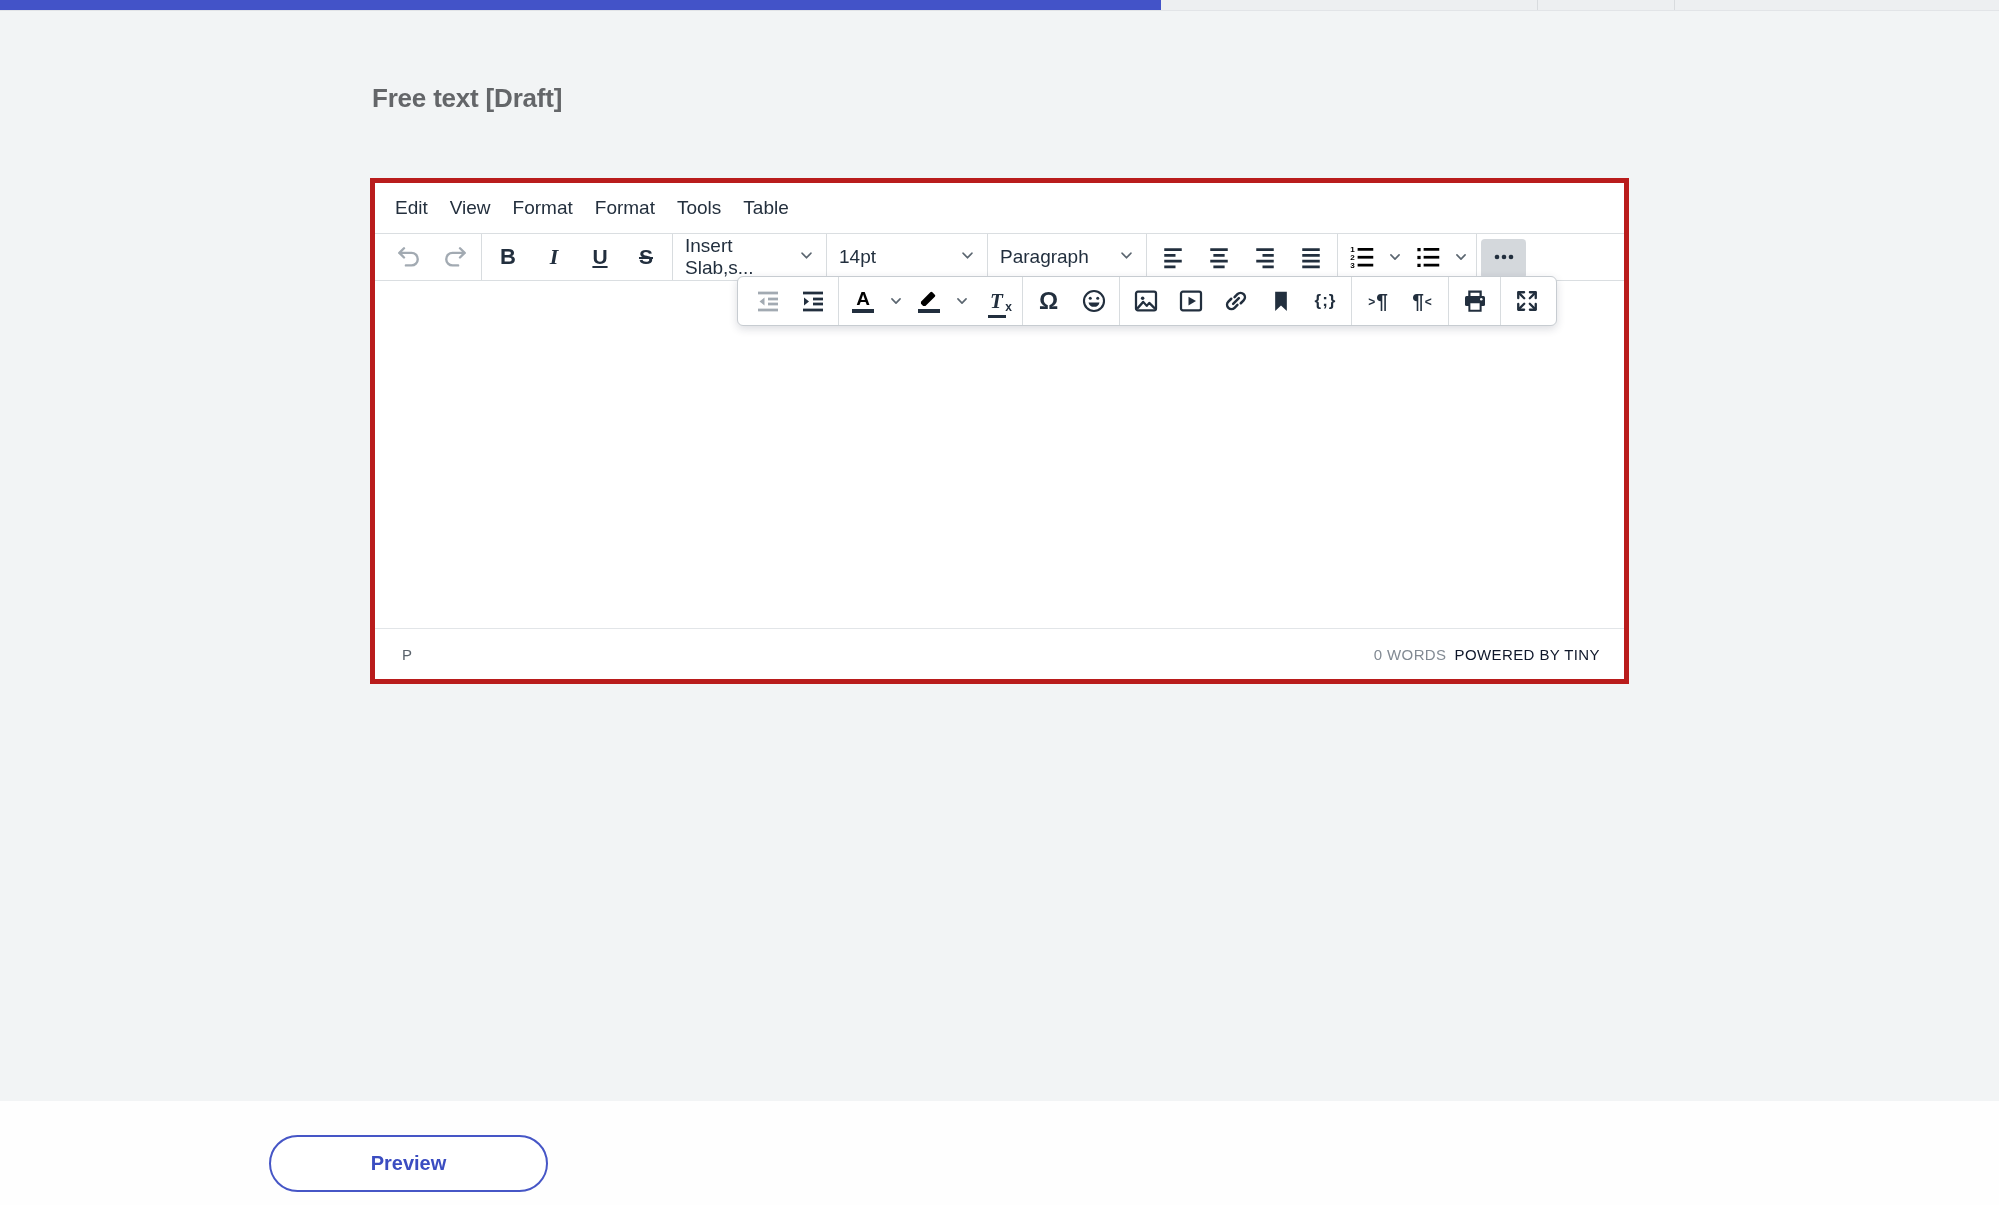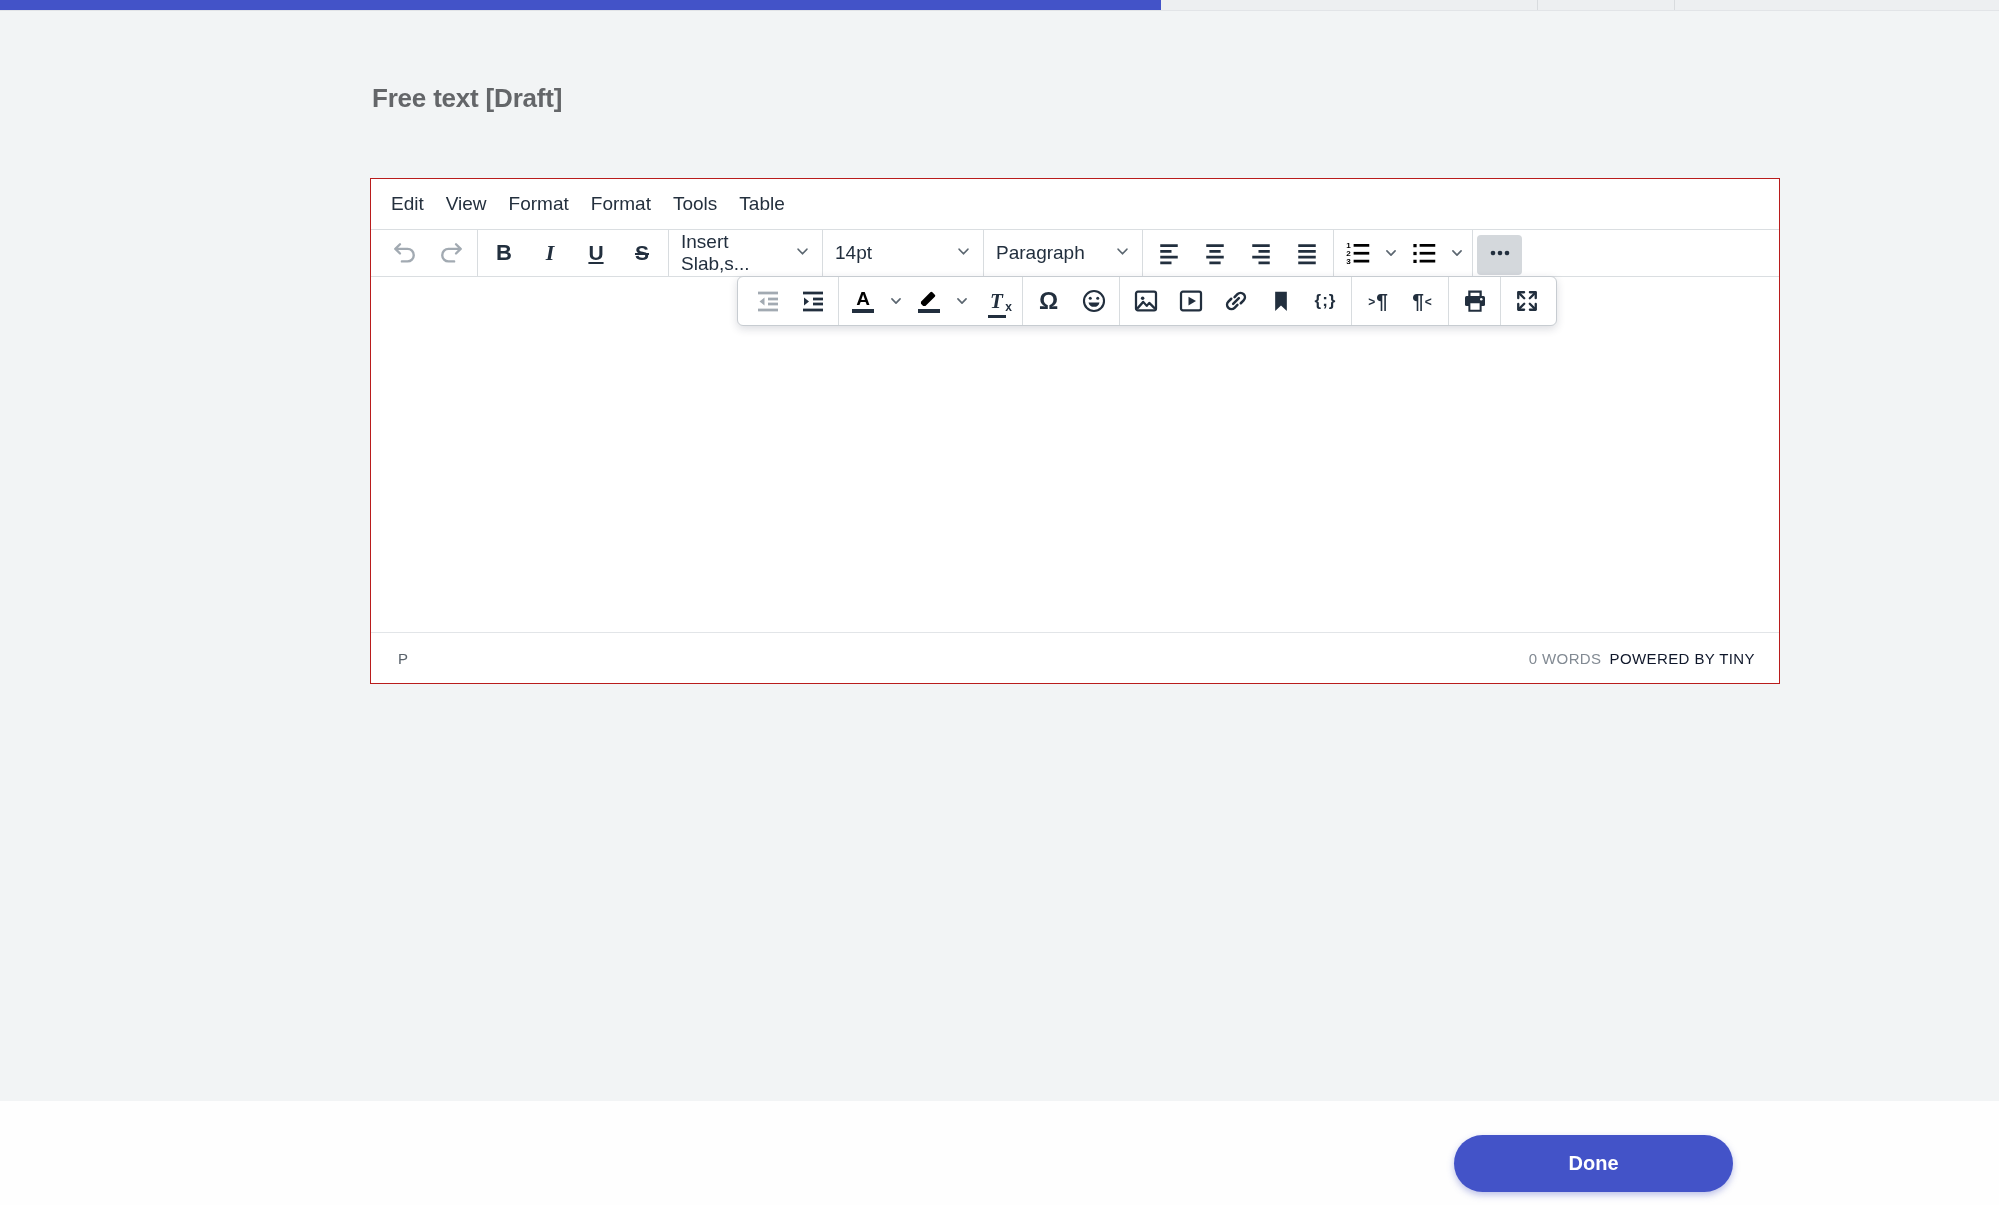--- a/index.html
+++ b/index.html
@@ -11,22 +11,22 @@
     background:#edeff1; border-bottom:1px solid #e2e4e7; }
   .progress-fill { position:absolute; top:0; left:0; width:1161px; height:10px; background:#4353c8; }
   .progress-seg { position:absolute; top:0; width:1px; height:10px; background:#d8dbde; }
   .seg-1 { left:1537px; } .seg-2 { left:1674px; }
 
   
   .page-title { position:absolute; left:372px; top:83px; font-size:26px; font-weight:700;
     color:#646669; letter-spacing:-0.2px; }
 
   
-  .editor { position:absolute; left:370px; top:178px; width:1410px; height:506px;
-    background:#fff; border:1px solid #b91c1c; display:flex; flex-direction:column; }
+  .editor { position:absolute; left:370px; top:178px; width:1259px; height:506px;
+    background:#fff; border:5px solid #b91c1c; display:flex; flex-direction:column; }
 
   .menubar { height:50px; display:flex; align-items:center; padding-left:9px; flex:0 0 auto; }
   .menu-item { padding:6px 10px; margin:0 1px; font-size:19px; color:#24303e; border-radius:3px; cursor:pointer; }
 
   .toolbar { height:48px; flex:0 0 auto; display:flex; align-items:stretch; padding:0 8px;
     border-top:1px solid #dadee1; border-bottom:1px solid #dadee1; }
   .tb-group { display:flex; align-items:center; padding:0 3px; }
   .tb-divider { width:1px; background:#d8dcdf; align-self:stretch; }
   .tb-btn { width:46px; height:47px; display:flex; align-items:center; justify-content:center;
     color:#222f3e; cursor:pointer; background:transparent; border:none; }
@@ -429,14 +429,14 @@
             <path d="M5 5 l4.6 4.6"></path>
             <path d="M19.5 14.5 v5 h-5"></path>
             <path d="M19 19 l-4.6-4.6"></path>
           </svg>
       </span>
     </button>
   </div>
 </div>
 
 <div class="footer">
-  <button class="btn-pill btn-done">Done</button>
+  <button class="btn-pill btn-preview">Preview</button>
 </div>
 
 </body></html>

